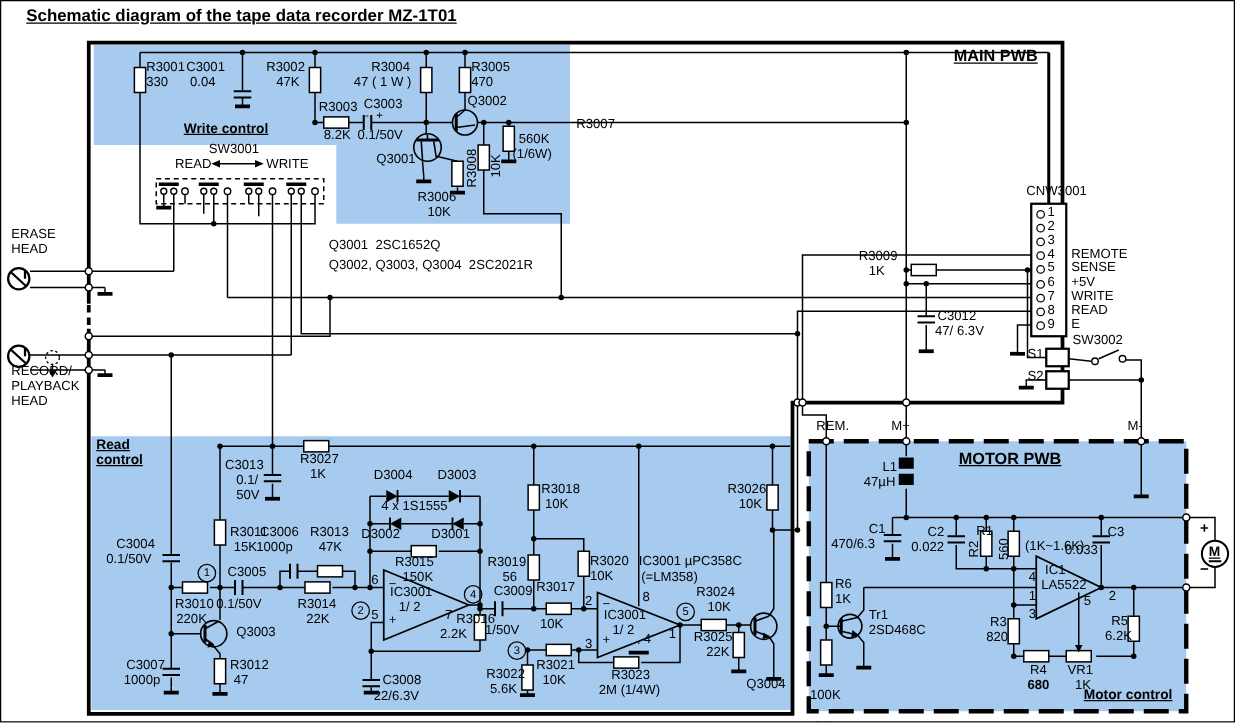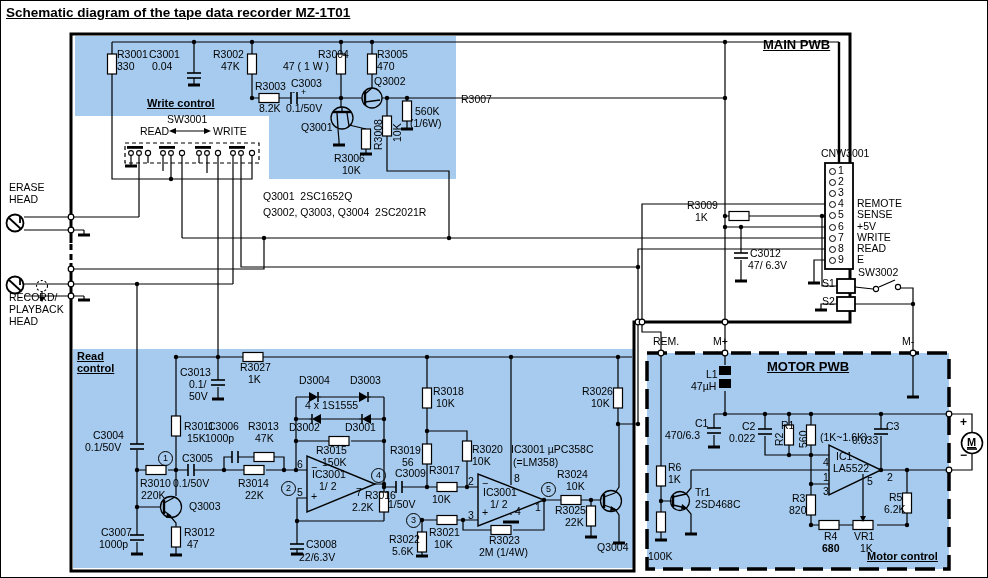--- a/index.html
+++ b/index.html
@@ -9,21 +9,21 @@
   svg#wires{position:absolute;left:0;top:0;pointer-events:none;}
   #labels span{position:absolute;font-size:10.5px;line-height:11px;color:#000;white-space:pre;}
   #labels span.b{font-weight:bold;font-size:12px;}
   #labels span.bu{font-weight:bold;text-decoration:underline;font-size:11px;}
   #labels span.bu13{font-weight:bold;text-decoration:underline;font-size:13px;}
   #labels span.mu{font-weight:bold;text-decoration:underline;font-size:11px;}
   #labels span.t9{font-size:9px;}
   #labels span.rot{transform:rotate(-90deg);transform-origin:0 0;}
   #labels span.circ{width:13px;height:13px;border:1.2px solid #000;border-radius:50%;
       display:flex;align-items:center;justify-content:center;font-size:9px;line-height:9px;}
-  #title{position:absolute;left:5px;top:4px;font-size:13.5px;font-weight:bold;text-decoration:underline;}
+  #title{position:absolute;left:20px;top:4px;font-size:13.5px;font-weight:bold;text-decoration:underline;}
   #connector .pinrow{position:absolute;left:826px;height:11px;}
   #connector .pincircle{position:absolute;left:2px;top:2px;width:5px;height:5px;border:1px solid #000;border-radius:50%;background:#fff;}
   #connector .pinnum{position:absolute;left:11px;top:-1px;font-size:10.5px;line-height:11px;}
   #connector .pinlabel{position:absolute;left:30px;top:-1px;font-size:10.5px;line-height:11px;white-space:pre;}
 </style>
 </head>
 <body>
 
 <div id="canvas">
 
@@ -388,21 +388,21 @@
   <div id="title">Schematic diagram of the tape data recorder MZ-1T01</div>
 
   <div id="labels">
 
   <span style="left: 116px; top: 48px; position: absolute;">R3001</span>
       <span style="left: 116px; top: 60px; position: absolute;">330</span>
       <span style="left: 148px; top: 48px; position: absolute;">C3001</span>
       <span style="left: 151px; top: 60px; position: absolute;">0.04</span>
       <span style="left: 212px; top: 48px; position: absolute;">R3002</span>
       <span style="left: 220px; top: 60px; position: absolute;">47K</span>
-      <span style="left: 296px; top: 48px; position: absolute; margin-left: 21px;">R3004</span>
+      <span style="left: 296px; top: 48px; position: absolute;">R3004</span>
       <span style="left: 282px; top: 60px; position: absolute;">47 ( 1 W )</span>
       <span style="left: 376px; top: 48px; position: absolute;">R3005</span>
       <span style="left: 376px; top: 60px; position: absolute;">470</span>
       <span style="left: 254px; top: 80px; position: absolute;">R3003</span>
       <span style="left: 258px; top: 102px; position: absolute;">8.2K</span>
       <span style="left: 290px; top: 77px; position: absolute;">C3003</span>
       <span class="t9" style="left: 291px; top: 86px; position: absolute;">-</span>
       <span class="t9" style="left: 300px; top: 86px; position: absolute;">+</span>
       <span style="left: 285px; top: 102px; position: absolute;">0.1/50V</span>
       <span style="left: 373px; top: 75px; position: absolute;">Q3002</span>

